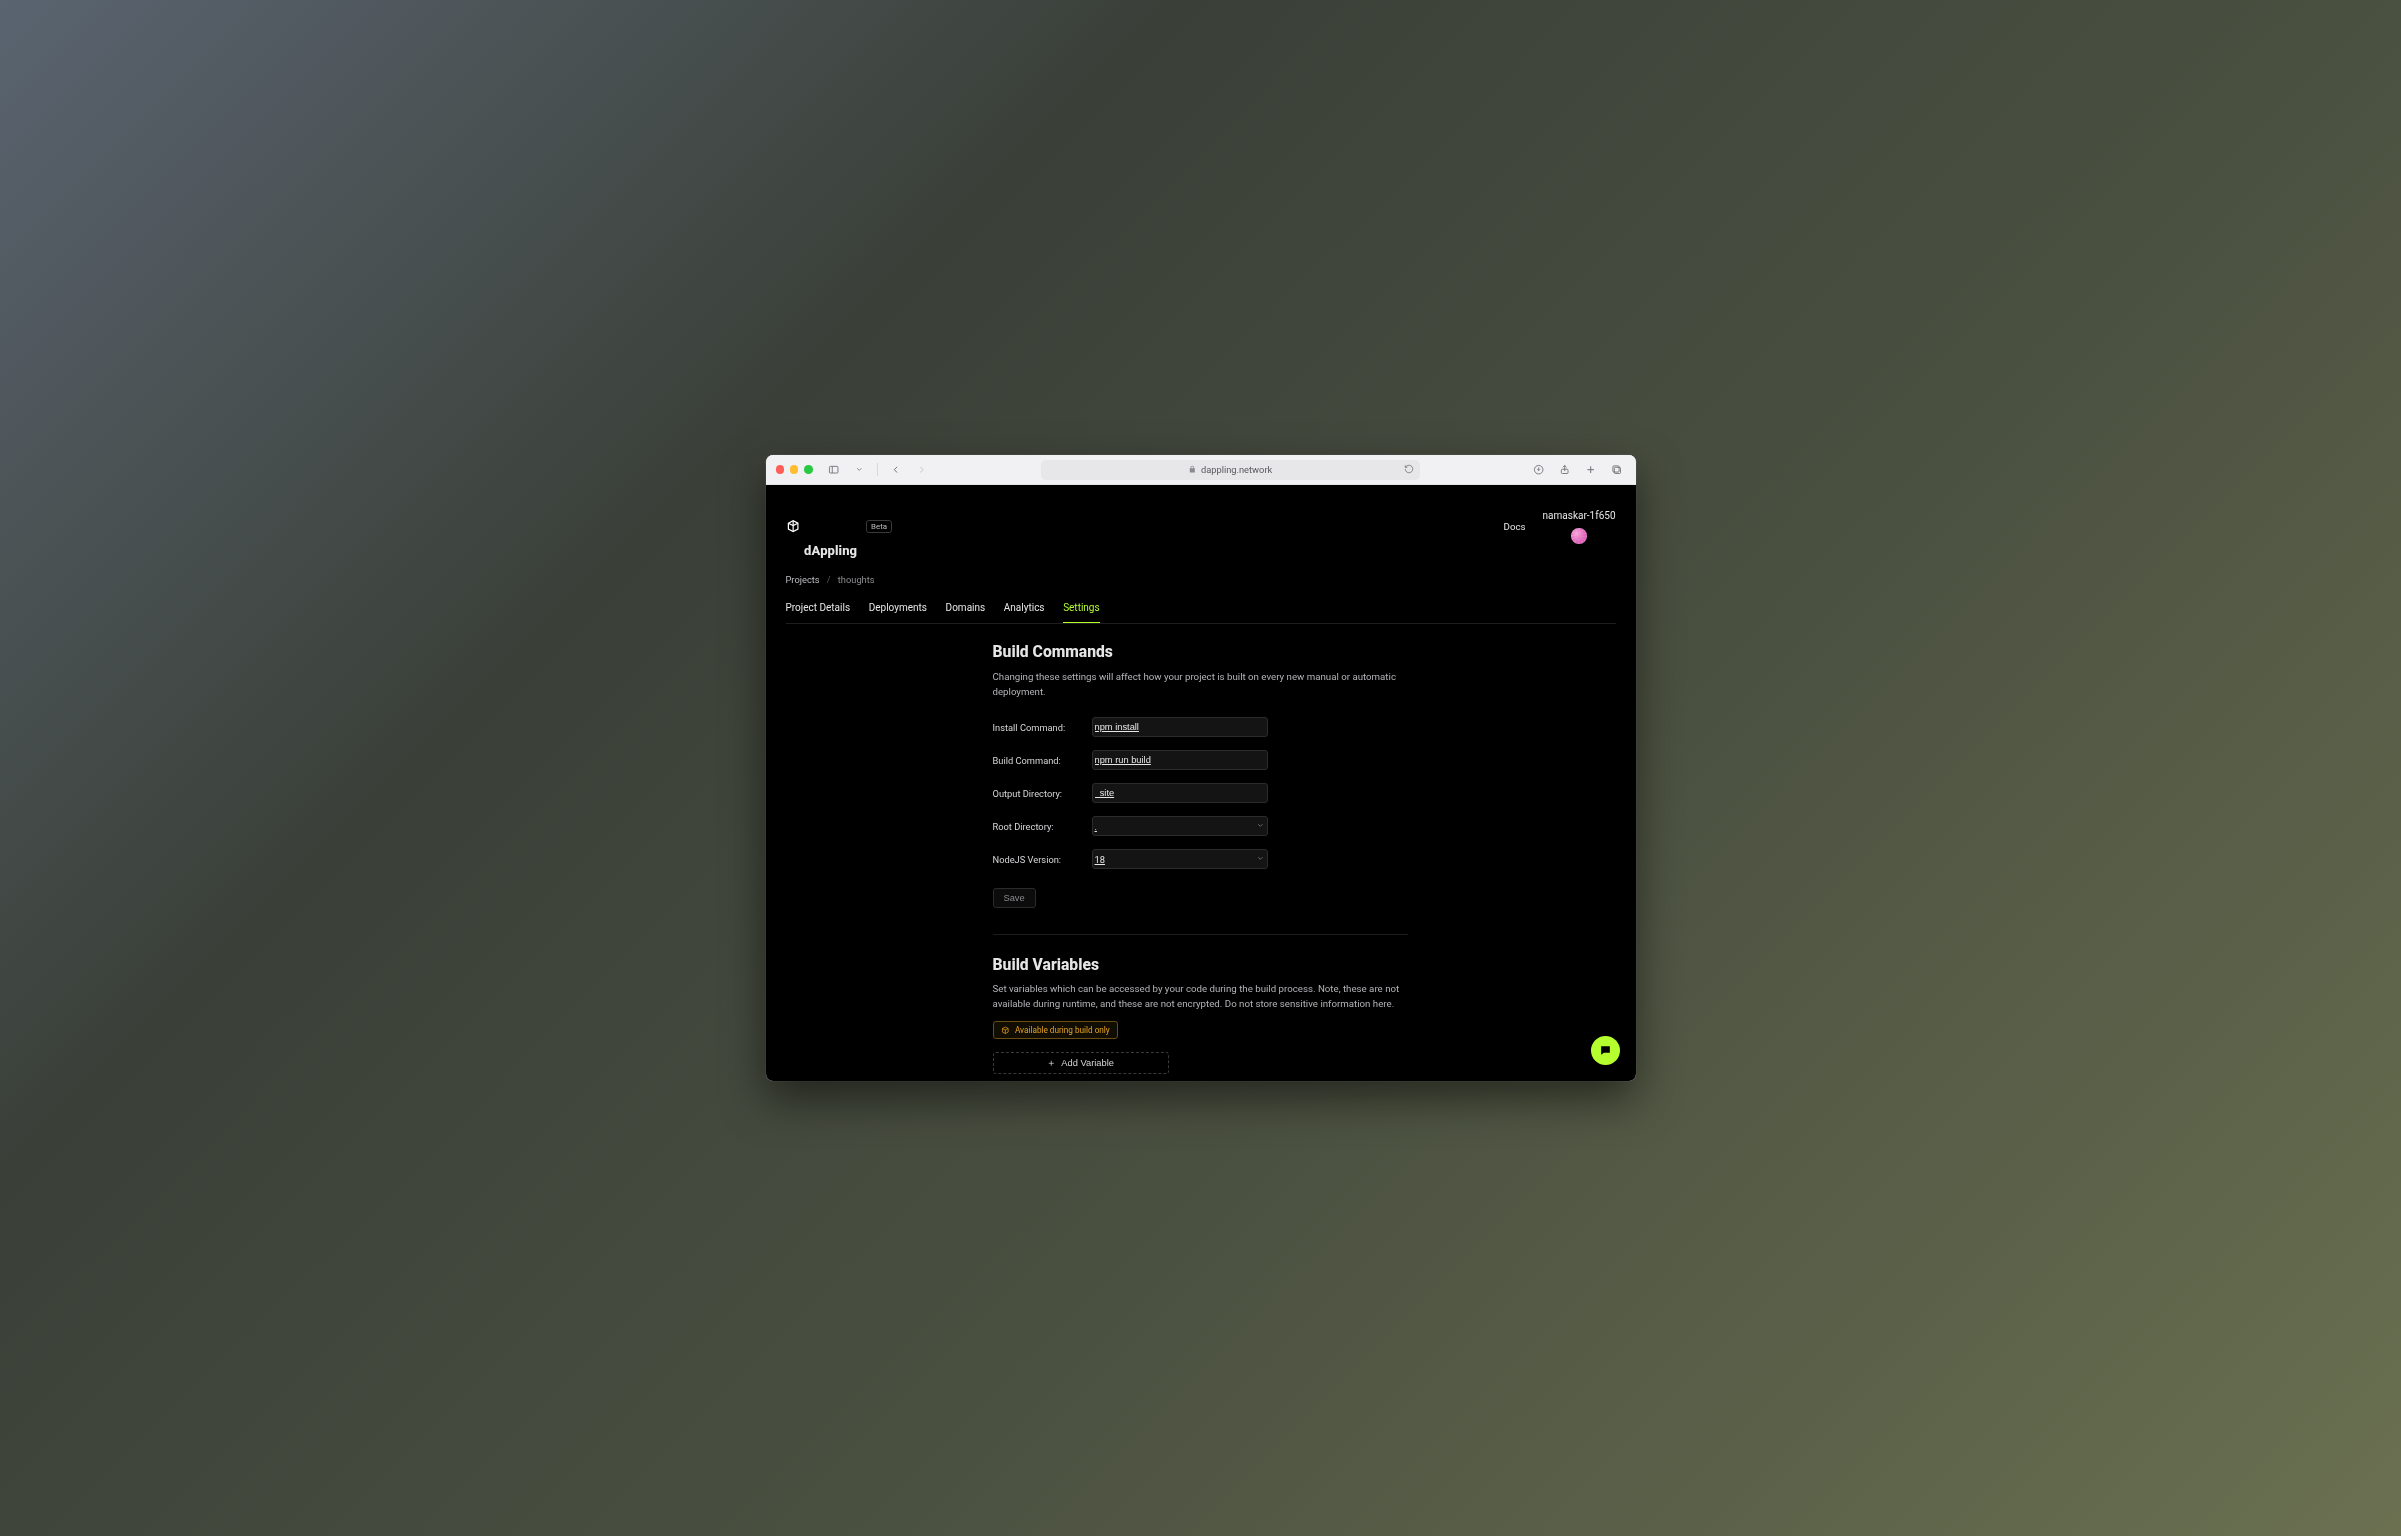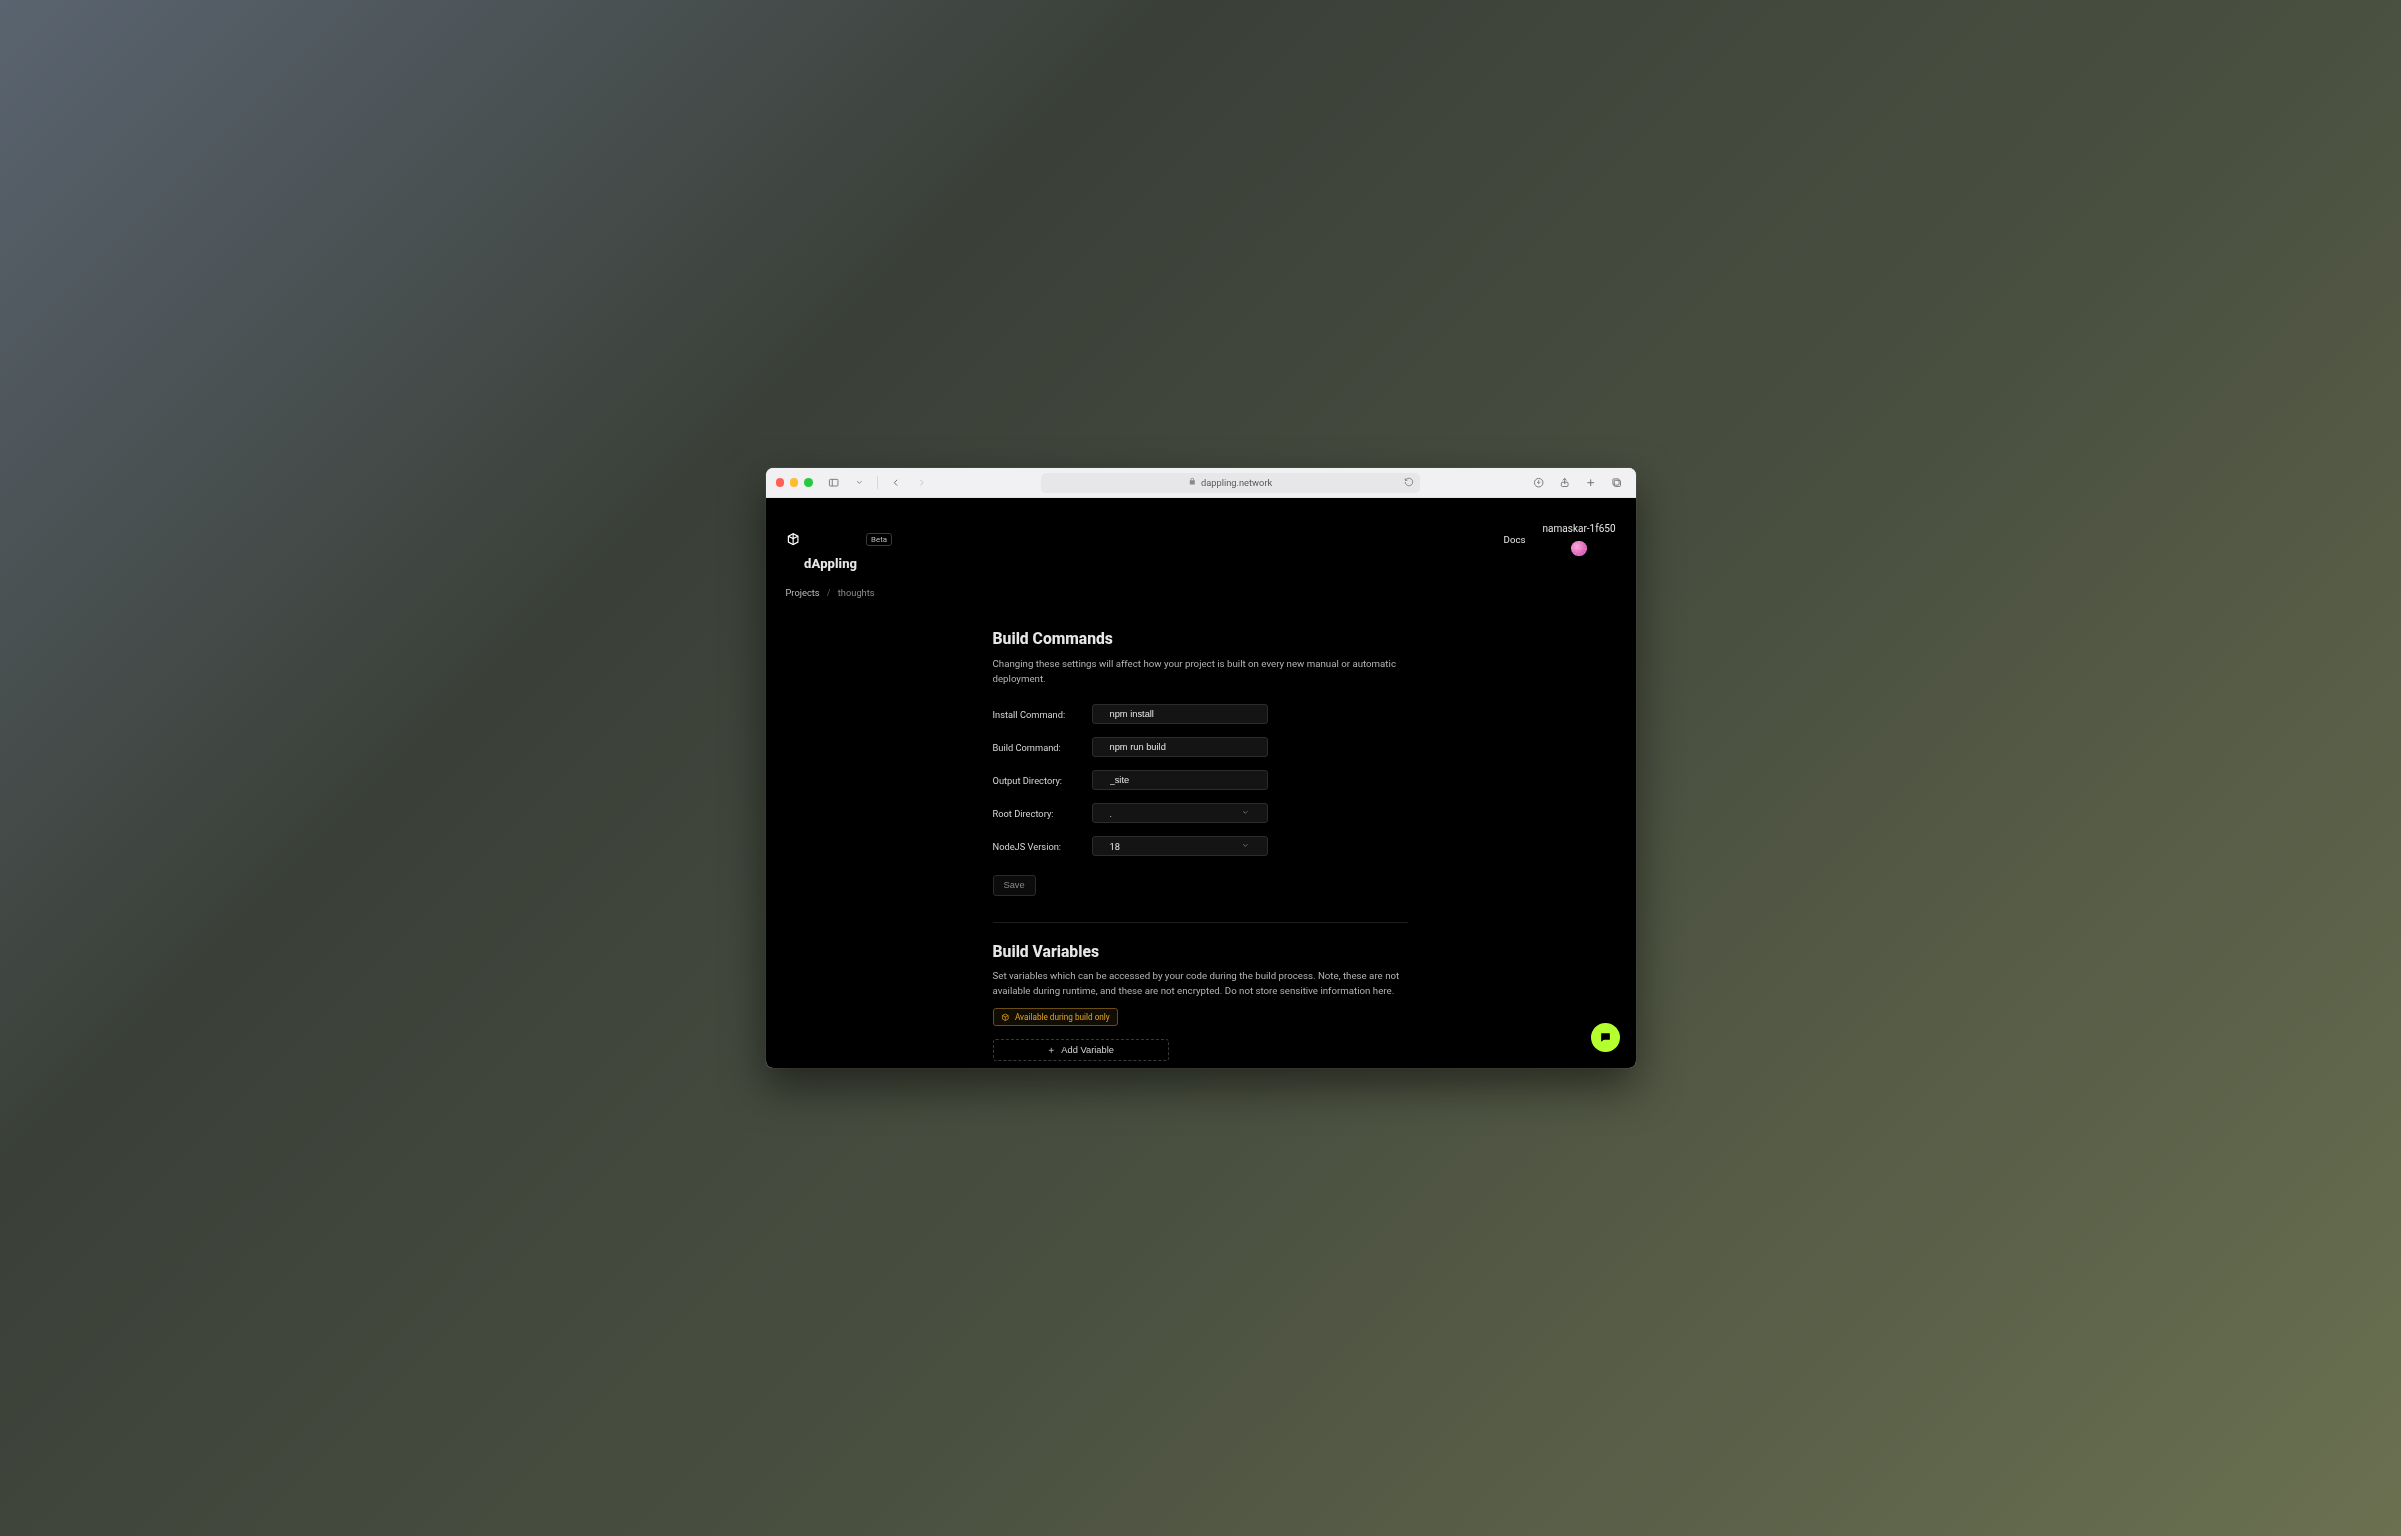--- a/index.html
+++ b/index.html
@@ -146,22 +146,23 @@
   .row { display:flex; align-items:center; gap:13px; }
   .row label { width: 86px; font-size:9.3px; color:#d6d6da; }
   .input, .select {
     flex: 0 0 176px;
     width: 176px;
     height: 20px;
     background:#141414;
     border:0.7px solid #2c2c2c;
     border-radius:3px;
     color:#e6e6e6;
-    padding: 0 17px;
+    padding: 0 2px;
     font-size: 9.3px;
+    text-decoration: underline;
   }
   .select { position:relative; display:flex; align-items:center; justify-content:space-between;}
   .select .caret { color:#8a8a8e; }
 
   .save-btn {
     margin-top: 5.7px;
     align-self:flex-start;
     font-size:9.3px; color:#8a8a8e;
     background:#0c0c0c; border:0.7px solid #2b2b2b;
     border-radius:2.9px; padding:4.3px 10px;
@@ -308,20 +309,27 @@
     </div>
 
     <div class="inner">
 
       <div class="crumbs">
         <a>Projects</a>
         <span class="sep">/</span>
         <span>thoughts</span>
       </div>
 
+      <div class="tabs">
+        <div class="tab">Project Details</div>
+        <div class="tab">Deployments</div>
+        <div class="tab">Domains</div>
+        <div class="tab">Analytics</div>
+        <div class="tab active">Settings</div>
+      </div>
 
       <div class="content">
 
         <div class="section-title">Build Commands</div>
         <div class="section-desc">Changing these settings will affect how your project is built on every new manual or automatic deployment.</div>
 
         <div class="form">
 
           <div class="row">
             <label>Install Command:</label>

